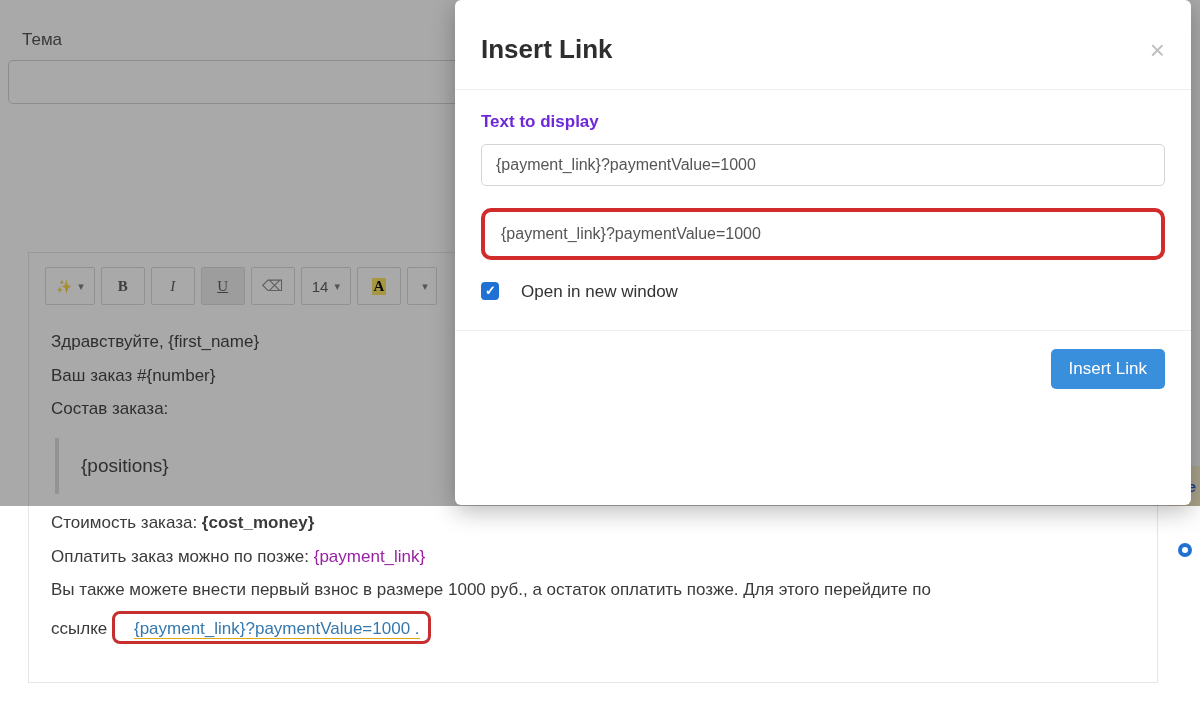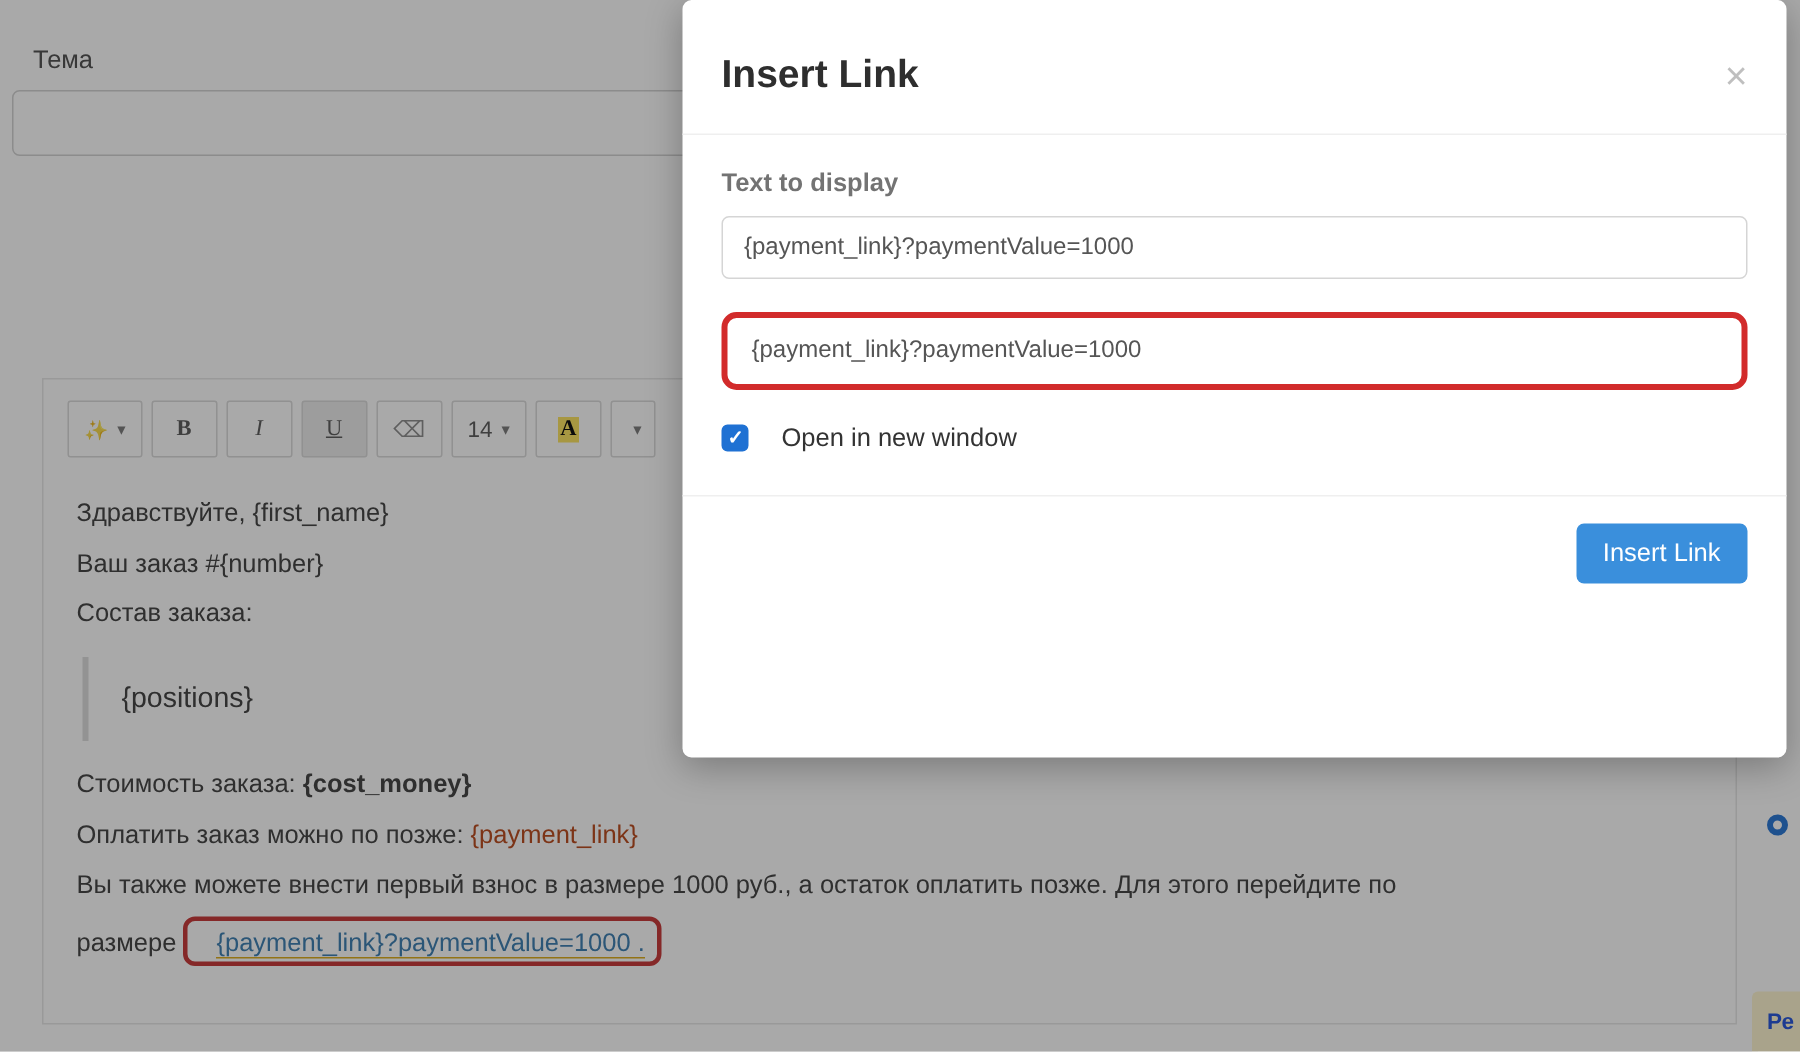--- a/index.html
+++ b/index.html
@@ -1,17 +1,17 @@
 <!DOCTYPE html>
 <html><head>
 <meta charset="utf-8">
 <style>
   * { box-sizing: border-box; margin: 0; padding: 0; }
   html, body { width: 1200px; height: 701px; overflow: hidden; font-family: -apple-system, BlinkMacSystemFont, "Segoe UI", Helvetica, Arial, sans-serif; color: #2f2f2f; }
-  .page { position: relative; width: 1200px; height: 701px; background: #fff; }
+  .page { position: relative; width: 1200px; height: 506px; background: #fff; }
 
   .underlay { position: absolute; inset: 0; filter: grayscale(10%); }
   .dim { position: absolute; inset: 0; background: rgba(30,30,30,0.38); z-index: 5; }
 
   .theme-label { position: absolute; left: 22px; top: 30px; font-size: 17px; color: #4a4a4a; }
   .theme-input { position: absolute; left: 8px; top: 60px; width: 1160px; height: 44px; border: 1px solid #d0d0d0; border-radius: 5px; background: #fff; padding: 0 12px; font-size: 16px; }
 
   .editor { position: absolute; left: 28px; top: 252px; width: 1130px; border: 1px solid #e5e5e5; background: #fff; padding-bottom: 30px; }
   .toolbar { display: flex; align-items: center; gap: 6px; padding: 14px 16px 10px 16px; }
   .tbtn { display: inline-flex; align-items: center; justify-content: center; min-width: 44px; height: 38px; border: 1px solid #d8d8d8; border-radius: 2px; background: #fff; font-size: 15px; color: #555; }
@@ -21,41 +21,41 @@
   .tbtn.bold span { font-weight: 700; font-family: Georgia, serif; }
   .tbtn.italic span { font-style: italic; font-family: Georgia, serif; }
   .tbtn.underline span { text-decoration: underline; font-family: Georgia, serif; }
   .tbtn.eraser::before { content: "⌫"; font-size: 15px; color: #888;}
   .tbtn.font-a span { font-family: Georgia, serif; font-weight: 700; color: #000; background: #ffe24a; padding: 0 2px; }
   .tbtn.hl { background: #ececec; }
 
   .content { padding: 6px 22px 0 22px; font-size: 17px; color: #3a3a3a; line-height: 1.5; }
   .content p { margin: 8px 0; }
   .quote { border-left: 4px solid #dcdcdc; margin: 16px 0 16px 4px; padding: 14px 0 14px 22px; font-size: 19px; }
-  .link-blue { color: #c2410c; }
+  .link-blue { color: #a21caf; }
   .bold { font-weight: 700; }
   .hl-red { display: inline-block; border: 3px solid #d22b2b; border-radius: 8px; padding: 2px 8px 0 19px; color: #2f7ab5; }
   .dot-underline { border-bottom: 1px solid #e2a800; }
 
   .right-strip { position: absolute; right: 0; top: 0; width: 28px; height: 701px; background: #fff; }
   .radio-dot { position: absolute; right: 8px; top: 543px; width: 14px; height: 14px; border-radius: 50%; border: 4px solid #1f71d3; background: #fff; }
   .yellow-chip { position: absolute; right: 0; bottom: 0; width: 32px; height: 40px; background: #fff6cf; border-top-left-radius: 4px; display:flex; align-items:center; justify-content:flex-end; padding-right:4px; font-size:15px; font-weight:600; color:#1d4ed8;}
 
   
   .modal { position: absolute; left: 455px; top: 0; width: 736px; height: 505px; background: #fff; border-radius: 6px; box-shadow: 0 6px 24px rgba(0,0,0,0.28); z-index: 10; }
   .m-head { display: flex; align-items: center; justify-content: space-between; padding: 34px 26px 24px 26px; }
   .m-title { font-size: 26px; font-weight: 700; color: #2e2e2e; }
   .m-close { font-size: 26px; color: #bfbfbf; cursor: pointer; line-height: 1; }
   .m-body { padding: 0 26px; border-top: 1px solid #efefef; border-bottom: 1px solid #efefef; padding-top: 22px; padding-bottom: 28px; }
-  .fld-label { font-size: 17px; font-weight: 700; color: #737373; margin-bottom: 12px; }
+  .fld-label { font-size: 17px; font-weight: 700; color: #6d28d9; margin-bottom: 12px; }
   .fld-input { width: 100%; height: 42px; border: 1px solid #d5d5d5; border-radius: 5px; padding: 0 14px; font-size: 16px; color: #555; background: #fff; }
   .fld-wrap { margin-bottom: 22px; }
   .url-highlight { border: 4px solid #d22b2b; border-radius: 10px; padding: 2px; }
   .url-highlight .fld-input { border: none; height: 40px; }
-  .chk-row { display: flex; align-items: center; gap: 22px; margin-top: 6px; font-size: 17px; color: #333; }
+  .chk-row { display: flex; gap: 22px; margin-top: 6px; font-size: 17px; color: #333; }
   .chk { appearance: none; width: 18px; height: 18px; border: 2px solid #aaa; border-radius: 4px; position: relative; cursor: pointer; }
   .chk:checked { background: #1f71d3; border-color: #1f71d3; }
   .chk:checked::after { content: "✓"; position: absolute; color: #fff; font-size: 13px; font-weight: 700; left: 2px; top: -1px; }
   .m-foot { display: flex; justify-content: flex-end; padding: 18px 26px; }
   .btn-primary { background: #3a8fdc; color: #fff; border: none; border-radius: 5px; padding: 10px 18px; font-size: 17px; cursor: pointer; }
 </style>
 </head>
 <body>
 
 <div class="page">
@@ -98,21 +98,21 @@
           <span>{positions}</span>
         </div>
         <p>
           <span>Стоимость заказа: </span><span class="bold">{cost_money}</span>
         </p>
         <p>
           <span>Оплатить заказ можно по позже: </span><span class="link-blue">{payment_link}</span>
         </p>
         <p>Вы также можете внести первый взнос в размере 1000 руб., а остаток оплатить позже. Для этого перейдите по</p>
         <p>
-          <span>размере </span>
+          <span>ссылке </span>
           <span class="hl-red"><span class="dot-underline">{payment_link}?paymentValue=1000 .</span></span>
         </p>
       </div>
     </div>
 
   </div>
 
   <div class="dim"></div>
 
   <div class="right-strip" style="z-index:1">

